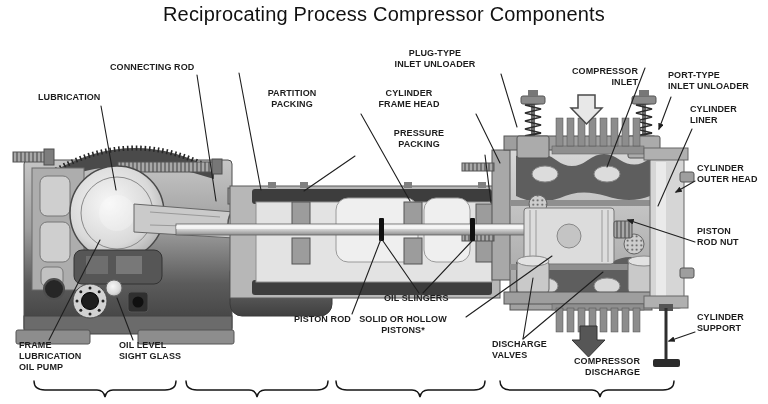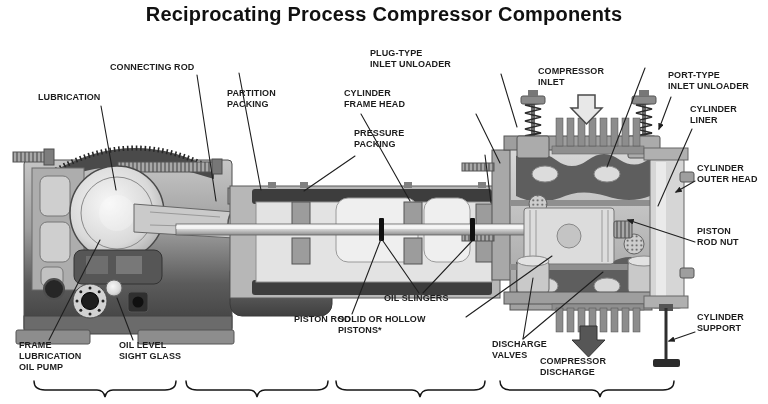--- a/index.html
+++ b/index.html
@@ -1,23 +1,23 @@
 <!DOCTYPE html>
 <html><head>
 <meta charset="utf-8">
 <style>
   html,body{margin:0;padding:0;background:#fff;}
   .stage{position:relative;width:768px;height:404px;background:#ffffff;overflow:hidden;
          font-family:"Liberation Sans",sans-serif;}
   .title{position:absolute;top:3px;left:0;width:768px;text-align:center;
-         font-size:20px;font-weight:bold;color:#111;letter-spacing:.2px;}
+         font-size:20px;font-weight:normal;color:#111;letter-spacing:.2px;}
   .lbl{position:absolute;font-size:9px;font-weight:bold;line-height:11px;color:#1c1c1c;
        white-space:pre-line;letter-spacing:.1px;}
-  .ta-r{text-align:left;}
-  .ta-c{text-align:left;}
+  .ta-r{text-align:center;}
+  .ta-c{text-align:right;}
   svg.draw{position:absolute;left:0;top:0;}
 </style>
 </head>
 <body>
 
 <div class="stage">
 
   <div class="title">Reciprocating Process Compressor Components</div>
 
   <svg class="draw" width="768" height="404" viewBox="0 0 768 404">

